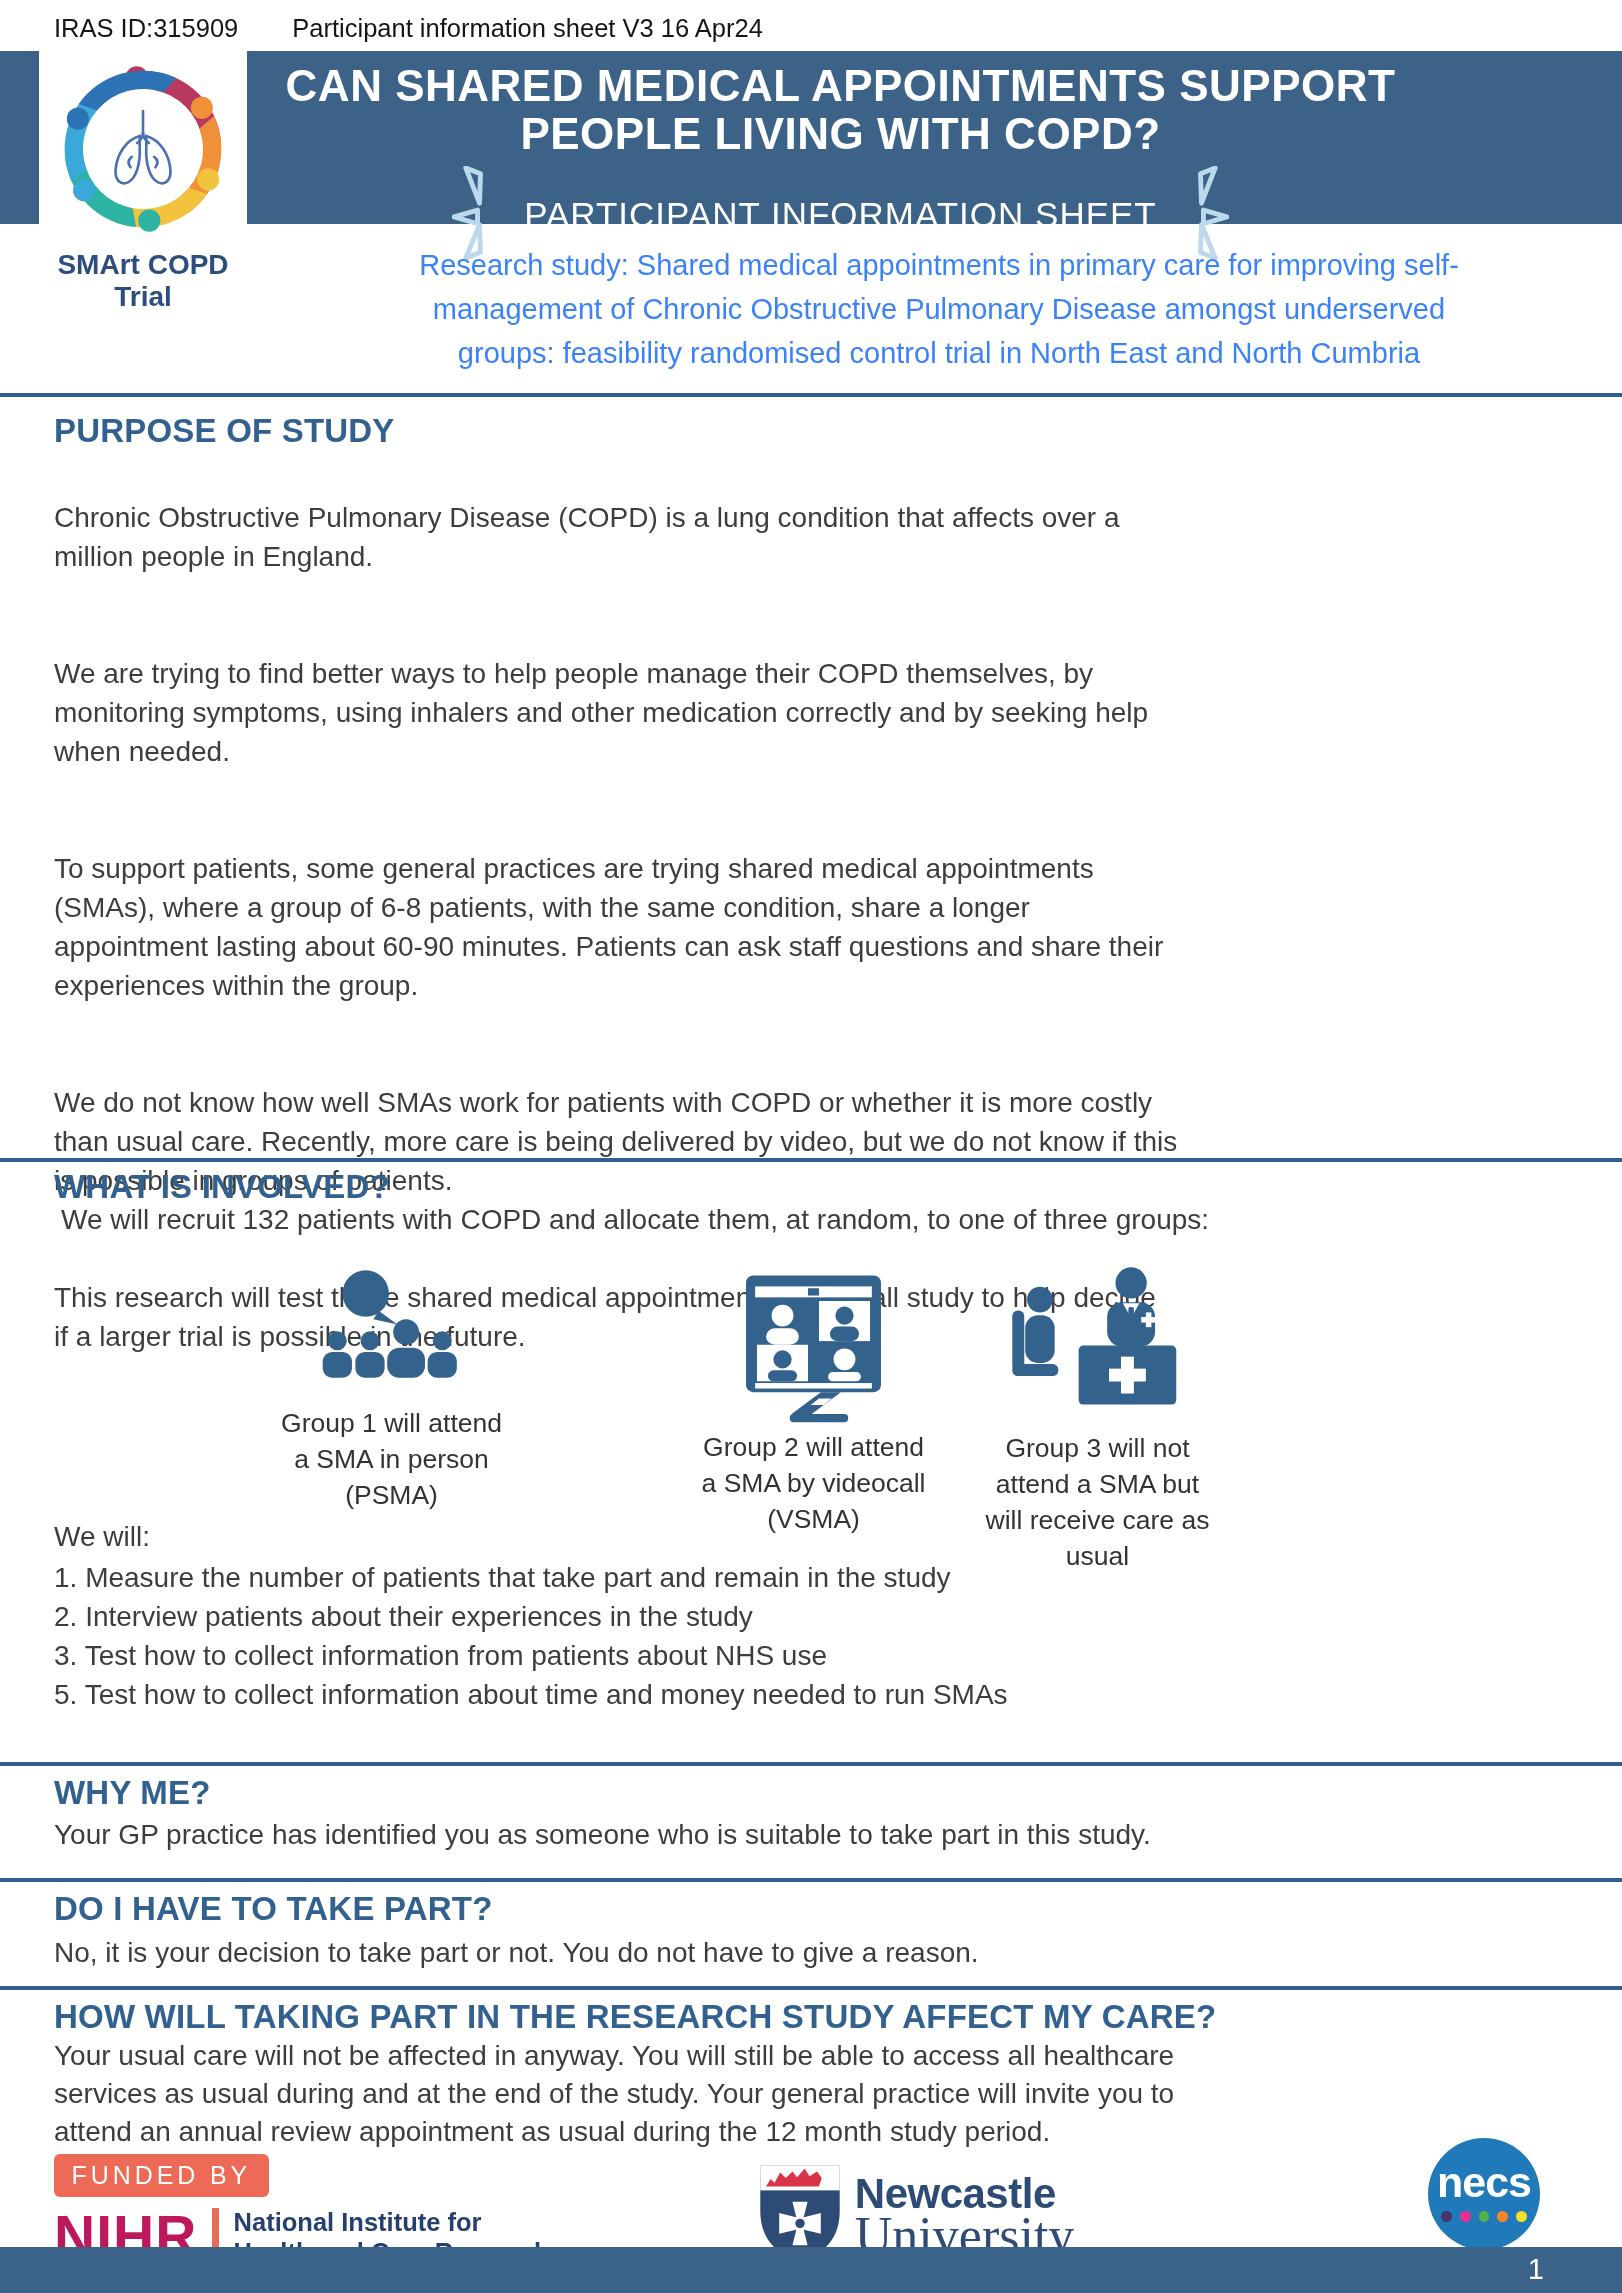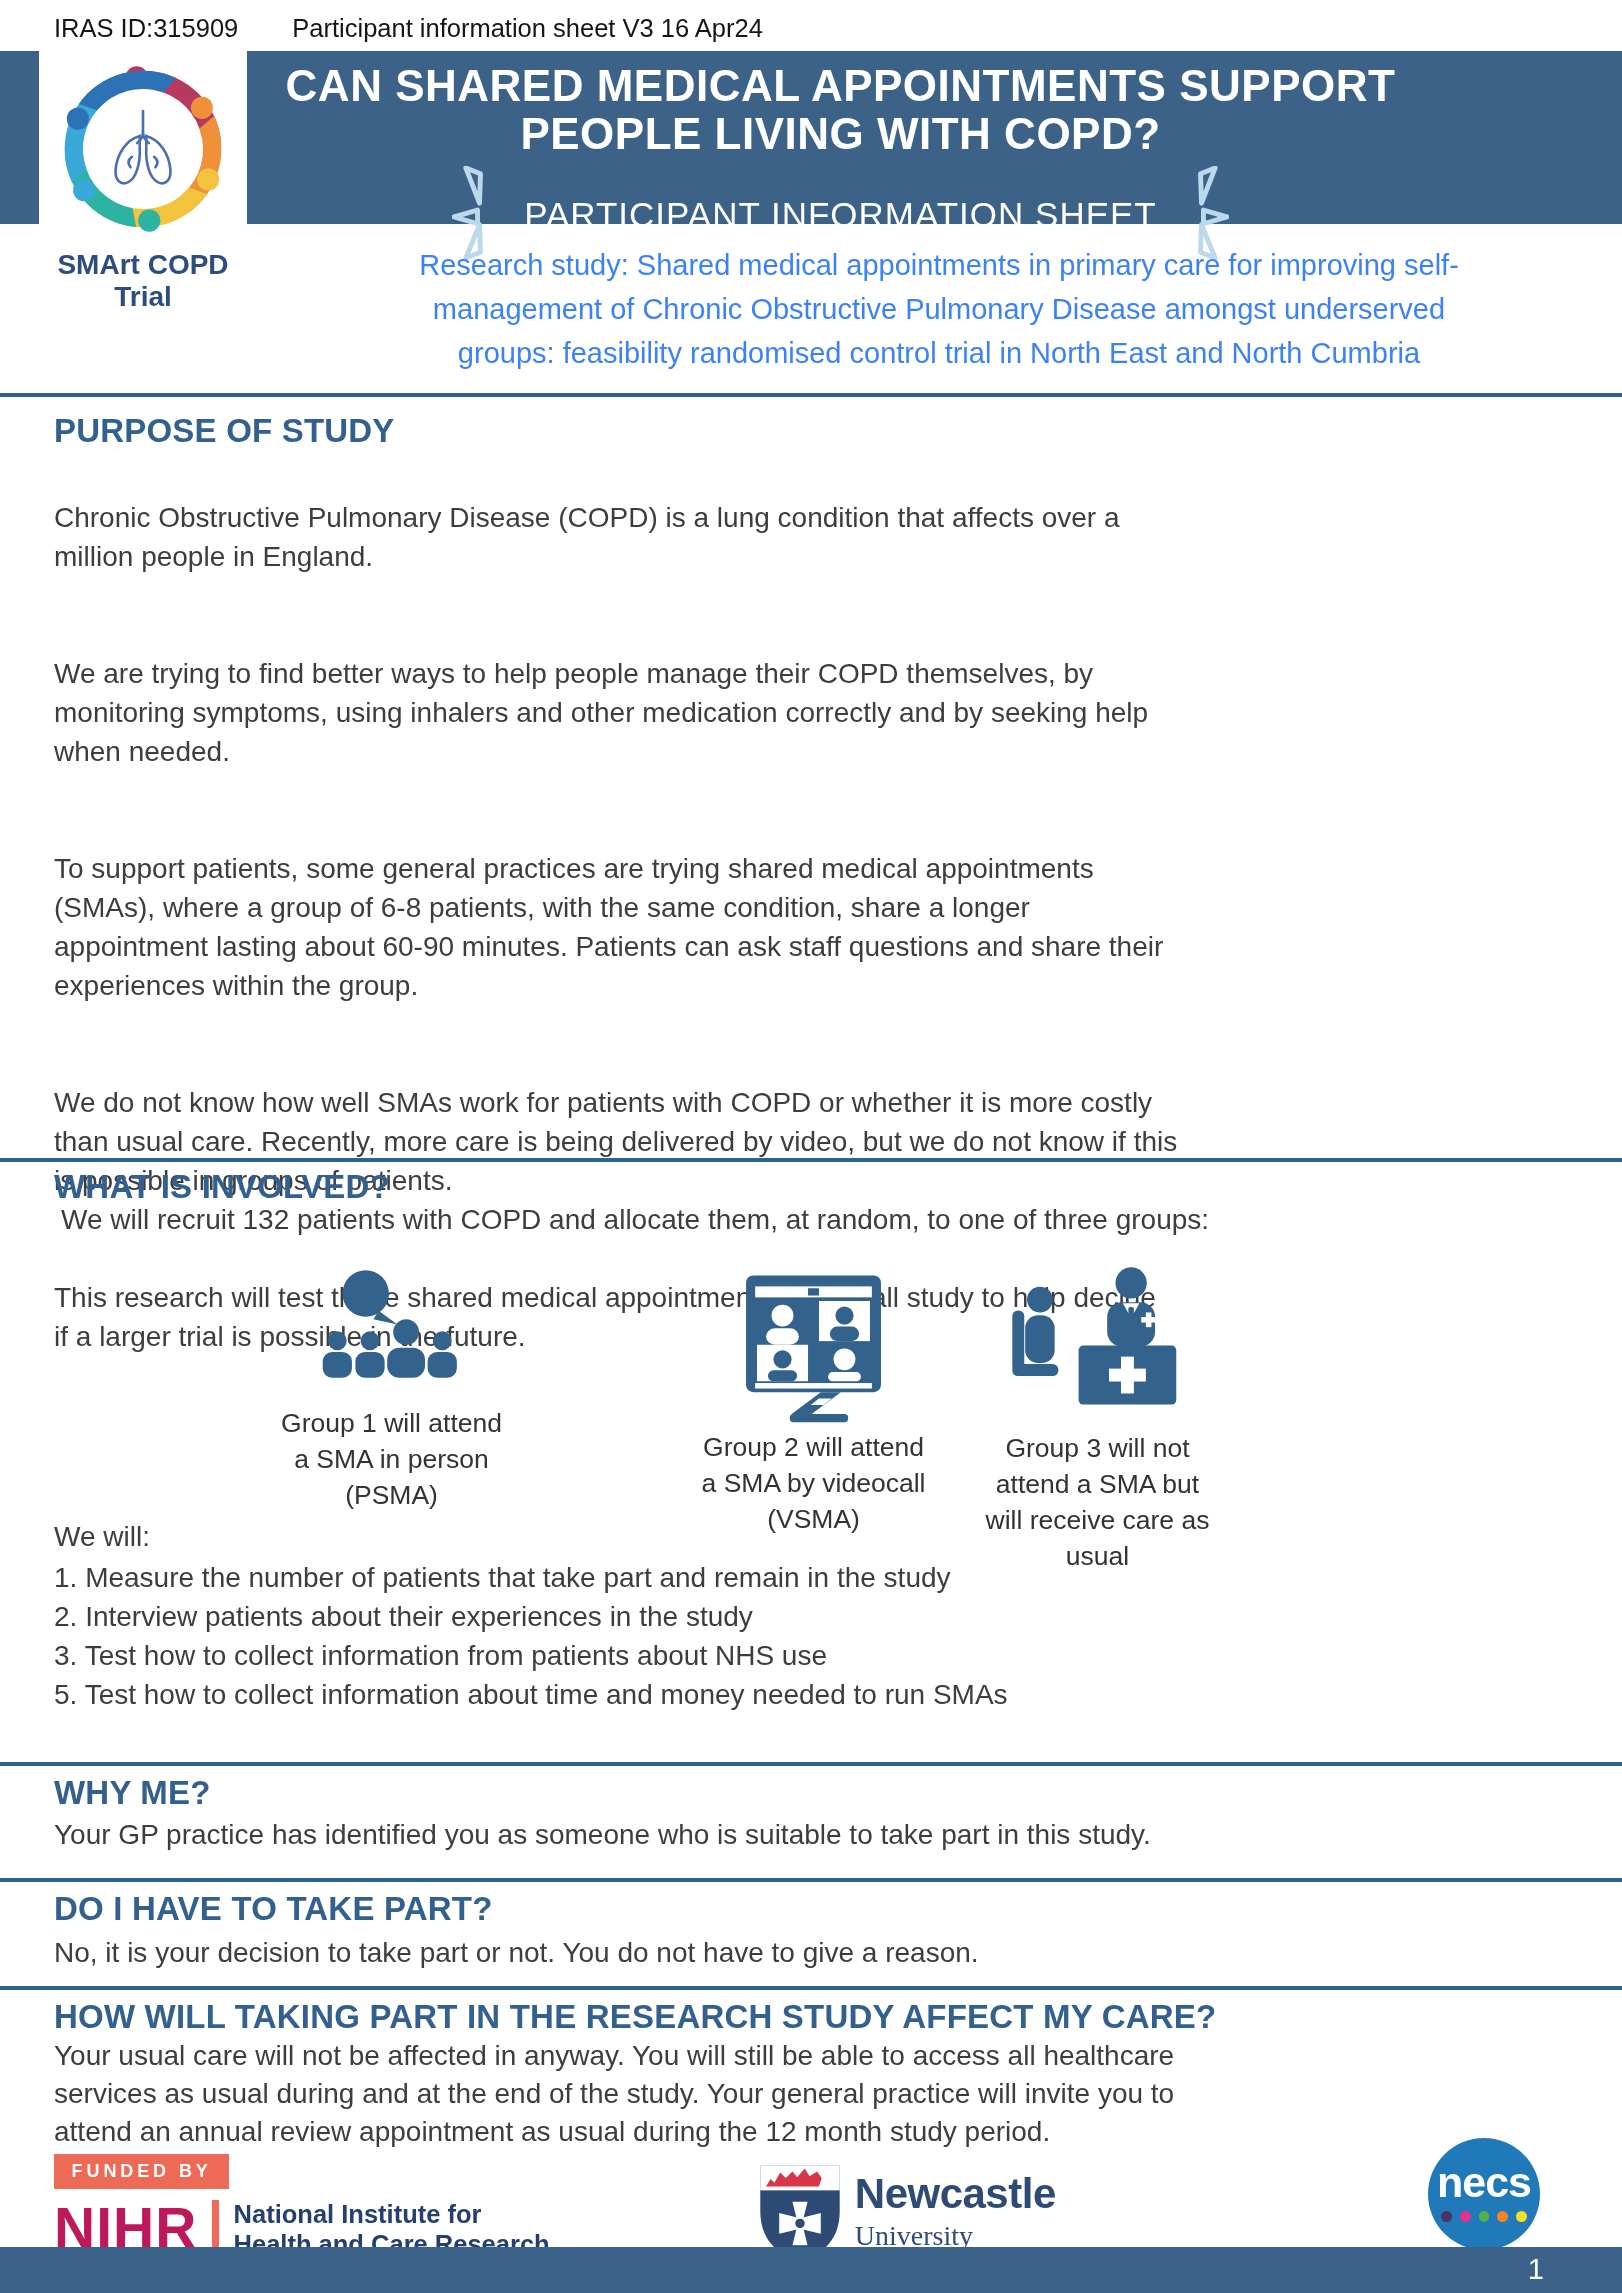--- a/index.html
+++ b/index.html
@@ -34,30 +34,30 @@
   .col2{left:642px;top:1270px;width:343px;}
   .col3{left:926px;top:1259px;width:343px;}
   .we-will{position:absolute;top:1517px;left:54px;}
   .we-list{position:absolute;top:1558px;left:54px;width:1529px;}
   .we-list div{font-size:28px;line-height:39px;color:#3d3d3d;}
   .why-text{position:absolute;top:1815px;left:54px;width:1529px;}
   .part-text{position:absolute;top:1933px;left:54px;width:1529px;}
   .care-text{position:absolute;top:2037px;left:54px;width:1534px;line-height:38px;}
   
   .nihr{position:absolute;left:54px;top:2154px;}
-  .funded-box{display:inline-block;background:#ec6a56;color:#ffffff;font-size:18px;font-weight:bold;
-              letter-spacing:3.9px;padding:6.9px 17.6px;}
+  .funded-box{display:inline-block;background:#ec6a56;color:#ffffff;font-size:25px;font-weight:normal;
+              letter-spacing:3.9px;padding:6.9px 17.6px;border-radius:6px;}
   .nihr-row{display:flex;align-items:center;margin-top:9.8px;}
   .nihr-word{font-size:57px;font-weight:bold;color:#be185d;letter-spacing:1px;line-height:57px;}
   .nihr-bar{width:6.9px;height:57px;background:#ec6a56;margin:0 14.7px;}
   .nihr-desc{font-size:25.5px;font-weight:bold;color:#25406e;line-height:30px;white-space:pre-line;}
   .newcastle{position:absolute;left:755px;top:2162px;display:flex;align-items:center;}
   .ncl-text{margin-left:9.8px;color:#2e4b76;}
   .ncl-line1{font-size:42px;font-weight:bold;line-height:43px;letter-spacing:-0.5px;}
-  .ncl-line2{font-family:"Liberation Serif",serif;font-size:28px;line-height:42px;}
+  .ncl-line2{font-family:"Liberation Serif",serif;font-size:52px;line-height:42px;}
   .necs{position:absolute;left:1428px;top:2138px;width:112px;height:112px;border-radius:50%;background:#2079b8;}
   .necs-word{position:absolute;top:19.6px;left:0;width:112px;text-align:center;color:#ffffff;
              font-size:43px;font-weight:bold;letter-spacing:-1px;}
   .necs-dots{position:absolute;top:73px;left:0;width:112px;display:flex;justify-content:center;gap:7.8px;}
   .necs-dots i{width:10.8px;height:10.8px;border-radius:50%;display:block;}
   .bottom-bar{position:absolute;left:0;top:2247px;width:1622px;height:46px;background:#3b6289;}
   .page-num{position:absolute;top:2253px;right:78px;color:#ffffff;font-size:29px;}
 </style>
 </head>
 <body>

